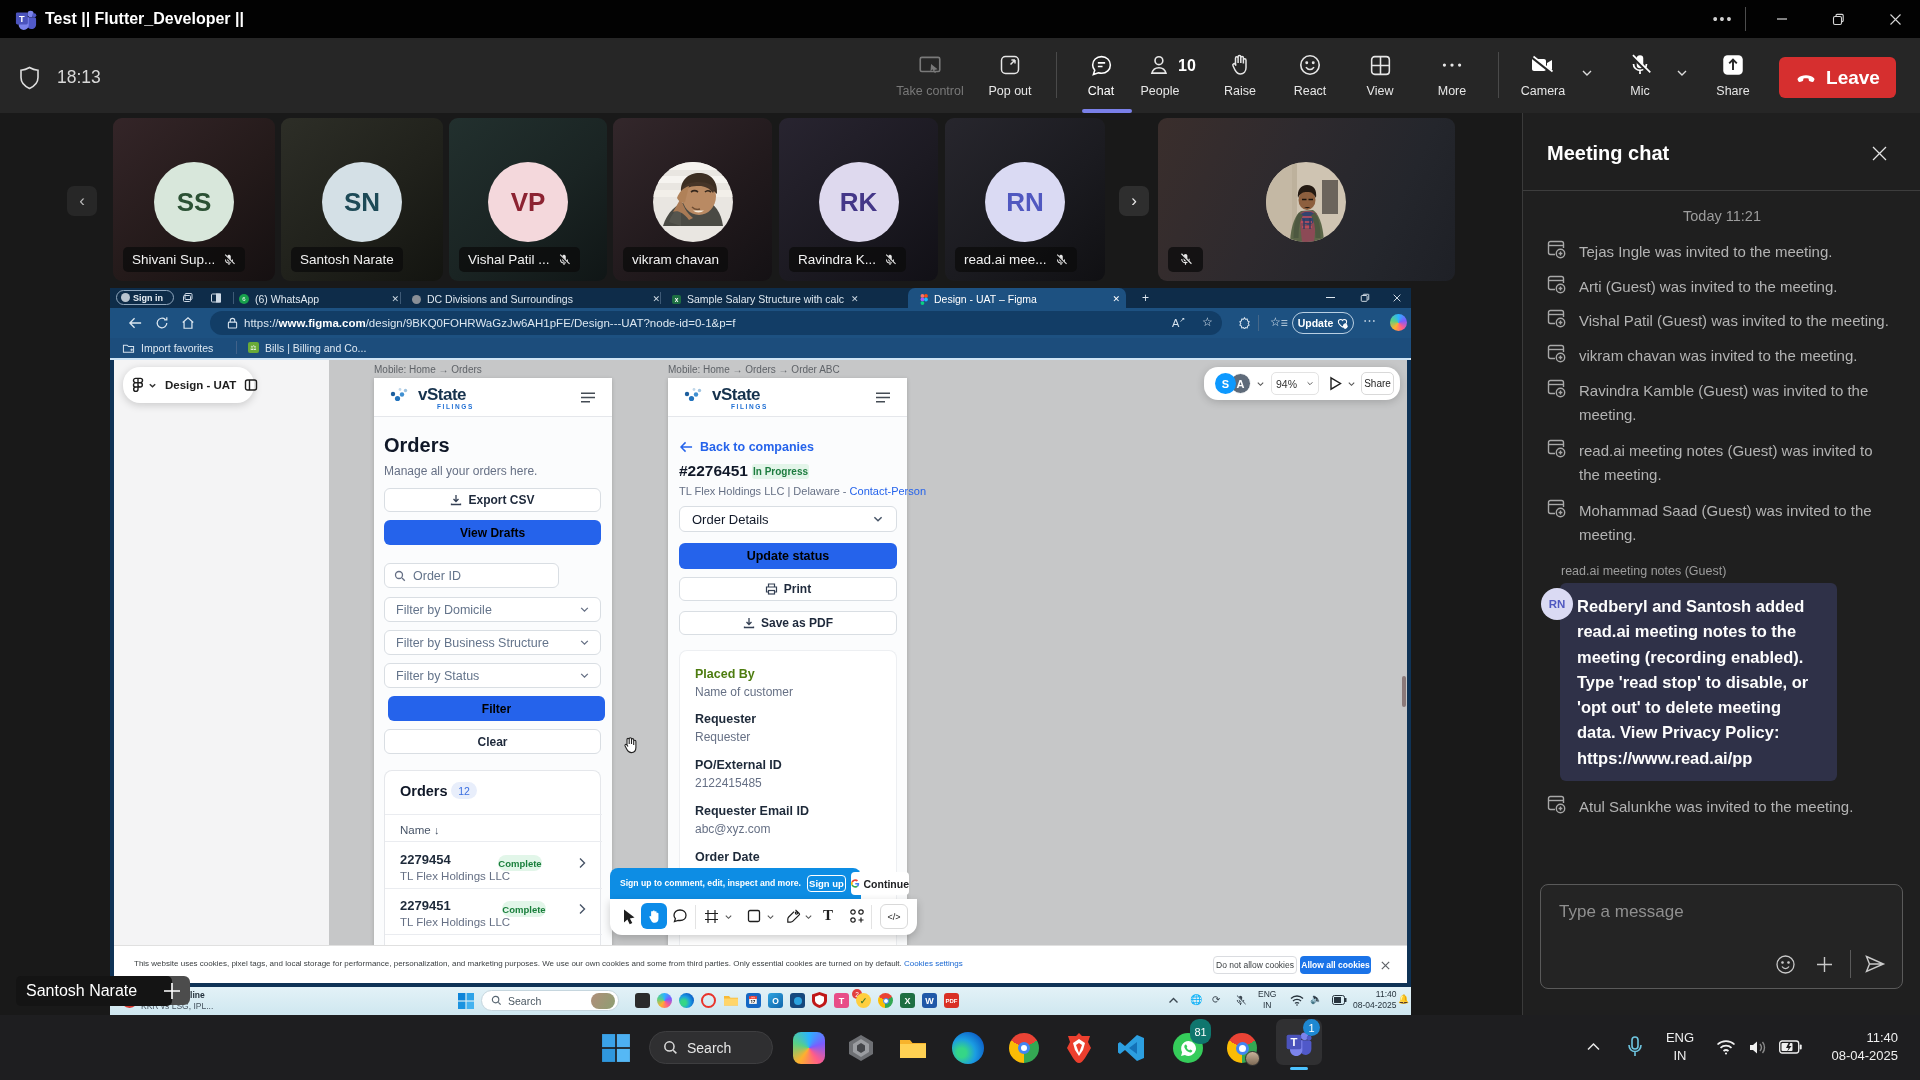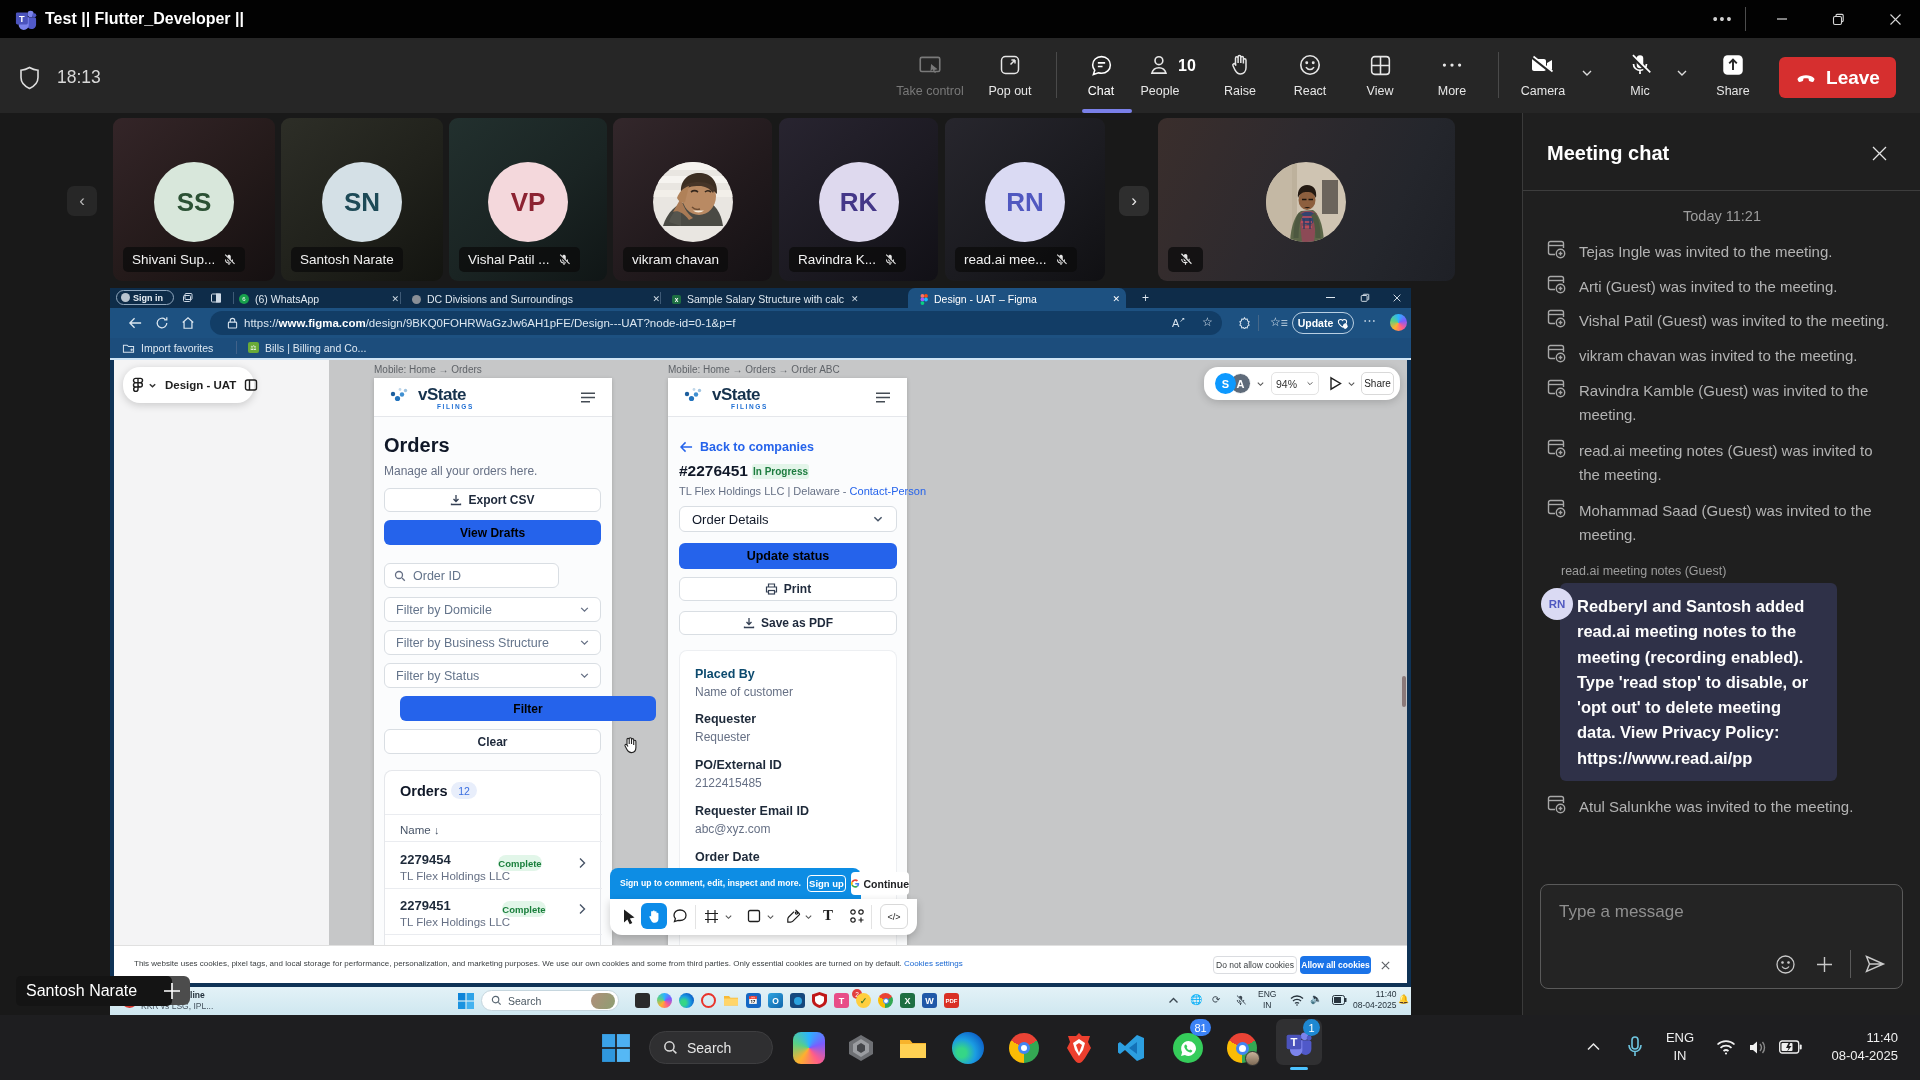--- a/index.html
+++ b/index.html
@@ -504,21 +504,21 @@
       </div>
       <div class="finput" style="left:10px;top:219px;width:217px;height:25px;padding-left:11px;">Filter by Domicile<svg style="position:absolute;right:10px;" width="11" height="11" viewBox="0 0 10 10" fill="none" stroke="#667085" stroke-width="1.2">
               <path d="M2 3.5l3 3 3-3"></path>
             </svg></div>
       <div class="finput" style="left:10px;top:252px;width:217px;height:25px;padding-left:11px;">Filter by Business Structure<svg style="position:absolute;right:10px;" width="11" height="11" viewBox="0 0 10 10" fill="none" stroke="#667085" stroke-width="1.2">
               <path d="M2 3.5l3 3 3-3"></path>
             </svg></div>
       <div class="finput" style="left:10px;top:285px;width:217px;height:25px;padding-left:11px;">Filter by Status<svg style="position:absolute;right:10px;" width="11" height="11" viewBox="0 0 10 10" fill="none" stroke="#667085" stroke-width="1.2">
               <path d="M2 3.5l3 3 3-3"></path>
             </svg></div>
-      <div class="fbtn blue" style="left:26px;top:318px;width:256px;height:25px;">Filter</div>
+      <div class="fbtn blue" style="left:14px;top:318px;width:217px;height:25px;">Filter</div>
       <div class="fbtn white" style="left:10px;top:351px;width:217px;height:25px;">Clear</div>
 
       <div class="abs" style="left:10px;top:392px;width:217px;height:178px;background:#fff;border:1px solid #e5e7eb;border-radius:8px 8px 0 0;border-bottom:none;">
         <div class="abs" style="left:15px;top:12px;font-size:14.5px;font-weight:700;color:#101828;">Orders</div>
         <div class="abs" style="left:66px;top:11px;width:26px;height:17px;background:#e8eefb;border-radius:9px;display:flex;align-items:center;justify-content:center;font-size:10.5px;color:#3b6fe0;">12</div>
         <div class="abs" style="left:0;top:43px;width:217px;height:1px;background:#eaecf0;"></div>
         <div class="abs" style="left:15px;top:53px;font-size:11.5px;color:#475467;">Name <span style="font-size:11px;">↓</span></div>
         <div class="abs" style="left:0;top:70px;width:217px;height:1px;background:#eaecf0;"></div>
         <div class="abs" style="left:15px;top:81px;font-size:13px;font-weight:700;color:#1d2939;">2279454</div>
         <div class="abs" style="left:15px;top:99px;font-size:11.5px;color:#667085;">TL Flex Holdings LLC</div>
@@ -571,21 +571,21 @@
             </svg>
         Print
       </div>
       <div class="fbtn white" style="left:11px;top:233px;width:218px;height:24px;">
         <svg width="12" height="12" viewBox="0 0 12 12" fill="none" stroke="#344054" stroke-width="1.3">
               <path d="M6 1v6M3.5 5L6 7.5 8.5 5M1.5 9.5v1h9v-1"></path>
             </svg>
         Save as PDF
       </div>
       <div class="abs" style="left:11px;top:272px;width:218px;height:298px;background:#fff;border:1px solid #edeff2;border-radius:8px 8px 0 0;border-bottom:none;">
-        <div class="abs" style="left:15px;top:16px;font-size:12.5px;font-weight:700;color:#0c4a6e;">Placed By</div>
+        <div class="abs" style="left:15px;top:16px;font-size:12.5px;font-weight:700;color:#4d7c0f;">Placed By</div>
         <div class="abs" style="left:15px;top:34px;font-size:12px;color:#667085;">Name of customer</div>
         <div class="abs" style="left:15px;top:61px;font-size:12.5px;font-weight:700;color:#1d2939;">Requester</div>
         <div class="abs" style="left:15px;top:79px;font-size:12px;color:#667085;">Requester</div>
         <div class="abs" style="left:15px;top:107px;font-size:12.5px;font-weight:700;color:#1d2939;">PO/External ID</div>
         <div class="abs" style="left:15px;top:125px;font-size:12px;color:#667085;">2122415485</div>
         <div class="abs" style="left:15px;top:153px;font-size:12.5px;font-weight:700;color:#1d2939;">Requester Email ID</div>
         <div class="abs" style="left:15px;top:171px;font-size:12px;color:#667085;">abc@xyz.com</div>
         <div class="abs" style="left:15px;top:199px;font-size:12.5px;font-weight:700;color:#1d2939;">Order Date</div>
       </div>
     </div>
@@ -877,21 +877,21 @@
           <path d="M20 8v12l-8-6z" fill="#1472b8"></path>
         </svg>
       </div>
   <div class="hticon" style="left:1172px;width:32px;height:32px;top:17px;">
         <div style="width:30px;height:30px;border-radius:50%;background:#35cc5a;display:flex;align-items:center;justify-content:center;">
           <svg width="17" height="17" viewBox="0 0 16 16" fill="#fff">
             <path d="M8 1a7 7 0 0 0-6 10.5L1 15l3.6-.9A7 7 0 1 0 8 1zm3.5 9.5c-.4 1-1.8 1.4-2.8 1-2-.7-3.8-2.5-4.5-4.5-.4-1 .1-2.3 1.1-2.7l.7.1.9 1.9-.6 1c.5 1 1.3 1.8 2.3 2.3l1-.7 1.9 1z"></path>
           </svg>
         </div>
       </div>
-  <div class="abs" style="left:1190px;top:4px;min-width:21px;height:17px;background:#3b82f6;border-radius:9px;display:flex;align-items:center;justify-content:center;font-size:11px;color:#fff;padding:0 3px;">81</div>
+  <div class="abs" style="left:1190px;top:4px;min-width:21px;height:25px;background:#0f766e;border-radius:9px;display:flex;align-items:center;justify-content:center;font-size:11px;color:#fff;padding:0 3px;">81</div>
   <div class="hticon" style="left:1226px;width:32px;height:32px;top:17px;">
         <div style="width:30px;height:30px;border-radius:50%;background:conic-gradient(from 60deg,#34a853 0 120deg,#fbbc05 120deg 240deg,#ea4335 240deg 360deg);display:flex;align-items:center;justify-content:center;">
           <div style="width:13px;height:13px;border-radius:50%;background:#fff;border:3px solid #4285f4;"></div>
         </div>
         <div style="position:absolute;right:-2px;bottom:-2px;width:15px;height:15px;border-radius:50%;background:linear-gradient(#c9b29a,#7d6a55);border:1px solid #333;"></div>
       </div>
   <div class="abs" style="left:1276px;top:4px;width:46px;height:46px;background:#303032;border-radius:7px;"></div>
   <svg class="abs" style="left:1285px;top:14px" width="28" height="27" viewBox="0 0 24 24">
         <circle cx="17" cy="6.5" r="3.4" fill="#7b83eb"></circle>
         <circle cx="21" cy="8" r="2.2" fill="#5059c9"></circle>

